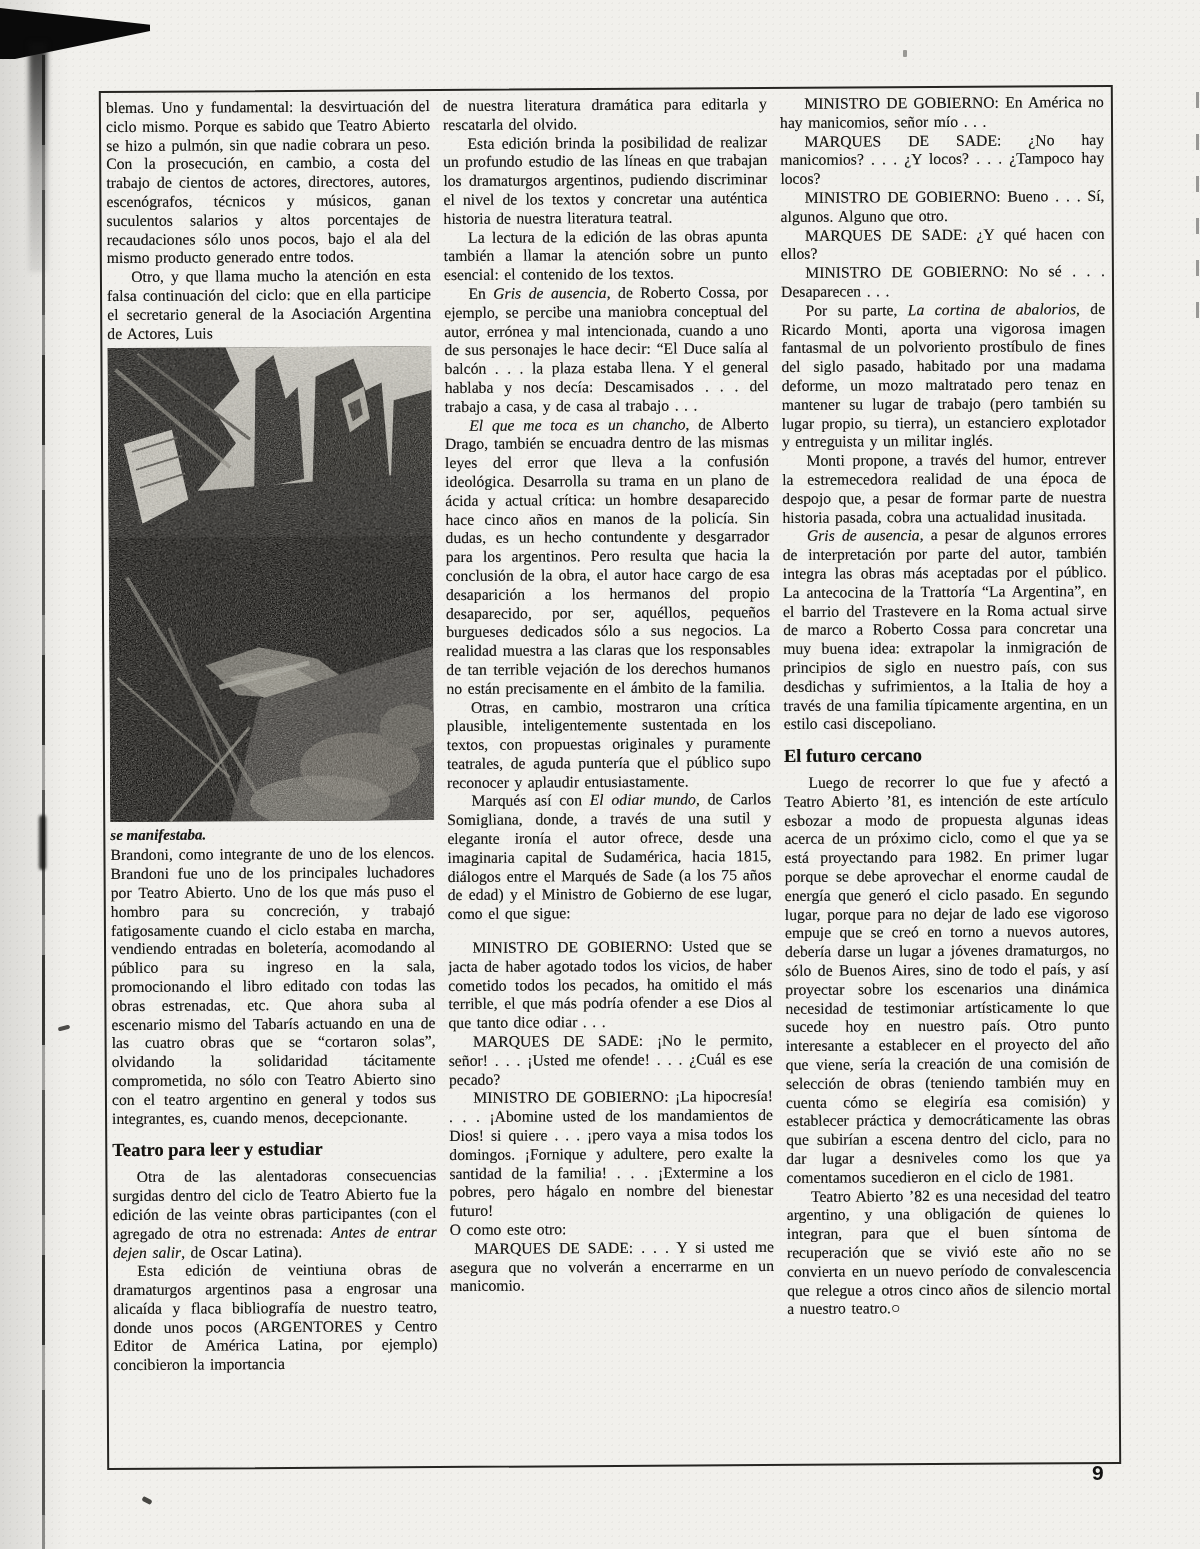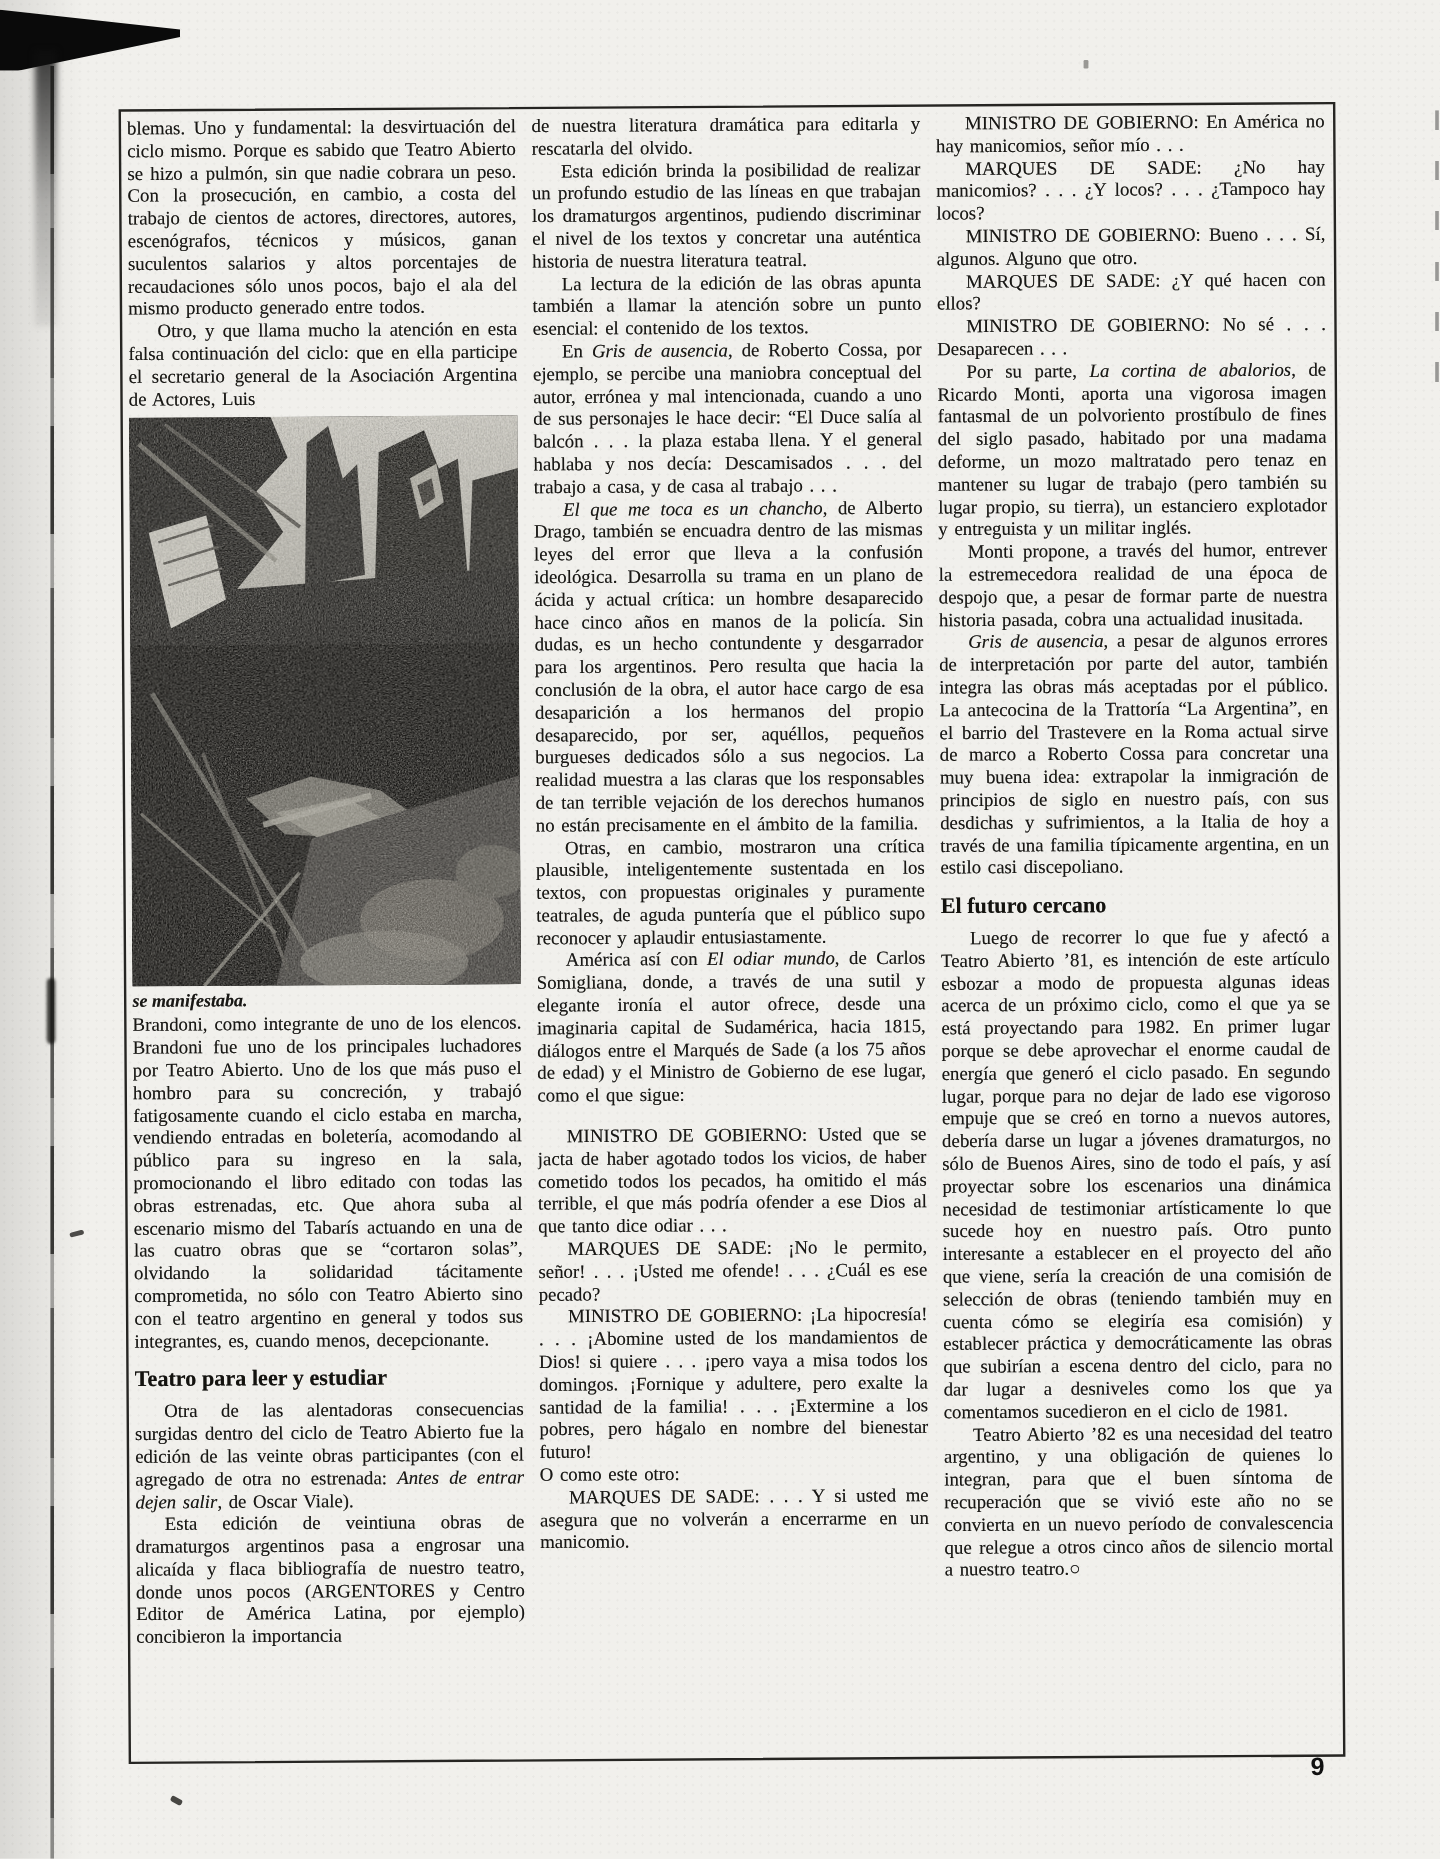--- a/index.html
+++ b/index.html
@@ -107,31 +107,31 @@
       <line x1="60" y1="280" x2="130" y2="462" stroke="#504e49" stroke-width="3"></line>
       <line x1="8" y1="330" x2="120" y2="430" stroke="#807e76" stroke-width="2.5" opacity="0.7"></line>
       <line x1="140" y1="380" x2="60" y2="474" stroke="#8a887f" stroke-width="3" opacity="0.75"></line>
       <rect x="0" y="0" width="324" height="474" filter="url(#grainW)" opacity="0.5"></rect>
       <rect x="0" y="0" width="324" height="170" filter="url(#grainB)" opacity="0.4"></rect>
     </svg>
   </div>
       <div class="caption">se manifestaba.</div>
       <p>Brandoni, como integrante de uno de los elencos. Brandoni fue uno de los principales luchadores por Teatro Abierto. Uno de los que más puso el hombro para su concreción, y trabajó fatigosamente cuando el ciclo estaba en marcha, vendiendo entradas en boletería, acomodando al público para su ingreso en la sala, promocionando el libro editado con todas las obras estrenadas, etc. Que ahora suba al escenario mismo del Tabarís actuando en una de las cuatro obras que se “cortaron solas”, olvidando la solidaridad tácitamente comprometida, no sólo con Teatro Abierto sino con el teatro argentino en general y todos sus integrantes, es, cuando menos, decepcionante.</p>
       <h2>Teatro para leer y estudiar</h2>
-      <p class="ind"><span>Otra de las alentadoras consecuencias surgidas dentro del ciclo de Teatro Abierto fue la edición de las veinte obras participantes (con el agregado de otra no estrenada: </span><i>Antes de entrar dejen salir</i><span>, de Oscar Viale).</span></p>
+      <p class="ind"><span>Otra de las alentadoras consecuencias surgidas dentro del ciclo de Teatro Abierto fue la edición de las veinte obras participantes (con el agregado de otra no estrenada: </span><i>Antes de entrar dejen salir</i><span>, de Oscar Latina).</span></p>
       <p class="ind">Esta edición de veintiuna obras de dramaturgos argentinos pasa a engrosar una alicaída y flaca bibliografía de nuestro teatro, donde unos pocos (ARGENTORES y Centro Editor de América Latina, por ejemplo) concibieron la importancia</p>
     </div>
   <div class="col c2">
       <p>de nuestra literatura dramática para editarla y rescatarla del olvido.</p>
       <p class="ind">Esta edición brinda la posibilidad de realizar un profundo estudio de las líneas en que trabajan los dramaturgos argentinos, pudiendo discriminar el nivel de los textos y concretar una auténtica historia de nuestra literatura teatral.</p>
       <p class="ind">La lectura de la edición de las obras apunta también a llamar la atención sobre un punto esencial: el contenido de los textos.</p>
       <p class="ind"><span>En </span><i>Gris de ausencia</i><span>, de Roberto Cossa, por ejemplo, se percibe una maniobra conceptual del autor, errónea y mal intencionada, cuando a uno de sus personajes le hace decir: “El Duce salía al balcón . . . la plaza estaba llena. Y el general hablaba y nos decía: Descamisados . . . del trabajo a casa, y de casa al trabajo . . .</span></p>
       <p class="ind"><i>El que me toca es un chancho</i><span>, de Alberto Drago, también se encuadra dentro de las mismas leyes del error que lleva a la confusión ideológica. Desarrolla su trama en un plano de ácida y actual crítica: un hombre desaparecido hace cinco años en manos de la policía. Sin dudas, es un hecho contundente y desgarrador para los argentinos. Pero resulta que hacia la conclusión de la obra, el autor hace cargo de esa desaparición a los hermanos del propio desaparecido, por ser, aquéllos, pequeños burgueses dedicados sólo a sus negocios. La realidad muestra a las claras que los responsables de tan terrible vejación de los derechos humanos no están precisamente en el ámbito de la familia.</span></p>
       <p class="ind">Otras, en cambio, mostraron una crítica plausible, inteligentemente sustentada en los textos, con propuestas originales y puramente teatrales, de aguda puntería que el público supo reconocer y aplaudir entusiastamente.</p>
-      <p class="ind"><span>América así con </span><i>El odiar mundo</i><span>, de Carlos Somigliana, donde, a través de una sutil y elegante ironía el autor ofrece, desde una imaginaria capital de Sudamérica, hacia 1815, diálogos entre el Marqués de Sade (a los 75 años de edad) y el Ministro de Gobierno de ese lugar, como el que sigue:</span></p>
+      <p class="ind"><span>Marqués así con </span><i>El odiar mundo</i><span>, de Carlos Somigliana, donde, a través de una sutil y elegante ironía el autor ofrece, desde una imaginaria capital de Sudamérica, hacia 1815, diálogos entre el Marqués de Sade (a los 75 años de edad) y el Ministro de Gobierno de ese lugar, como el que sigue:</span></p>
       <div class="gap"></div>
       <p class="ind">MINISTRO DE GOBIERNO: Usted que se jacta de haber agotado todos los vicios, de haber cometido todos los pecados, ha omitido el más terrible, el que más podría ofender a ese Dios al que tanto dice odiar . . .</p>
       <p class="ind">MARQUES DE SADE: ¡No le permito, señor! . . . ¡Usted me ofende! . . . ¿Cuál es ese pecado?</p>
       <p class="ind">MINISTRO DE GOBIERNO: ¡La hipocresía! . . . ¡Abomine usted de los mandamientos de Dios! si quiere . . . ¡pero vaya a misa todos los domingos. ¡Fornique y adultere, pero exalte la santidad de la familia! . . . ¡Extermine a los pobres, pero hágalo en nombre del bienestar futuro!</p>
       <p>O como este otro:</p>
       <p class="ind">MARQUES DE SADE: . . . Y si usted me asegura que no volverán a encerrarme en un manicomio.</p>
     </div>
   <div class="col c3">
       <p class="ind">MINISTRO DE GOBIERNO: En América no hay manicomios, señor mío . . .</p>
       <p class="ind">MARQUES DE SADE: ¿No hay manicomios? . . . ¿Y locos? . . . ¿Tampoco hay locos?</p>

